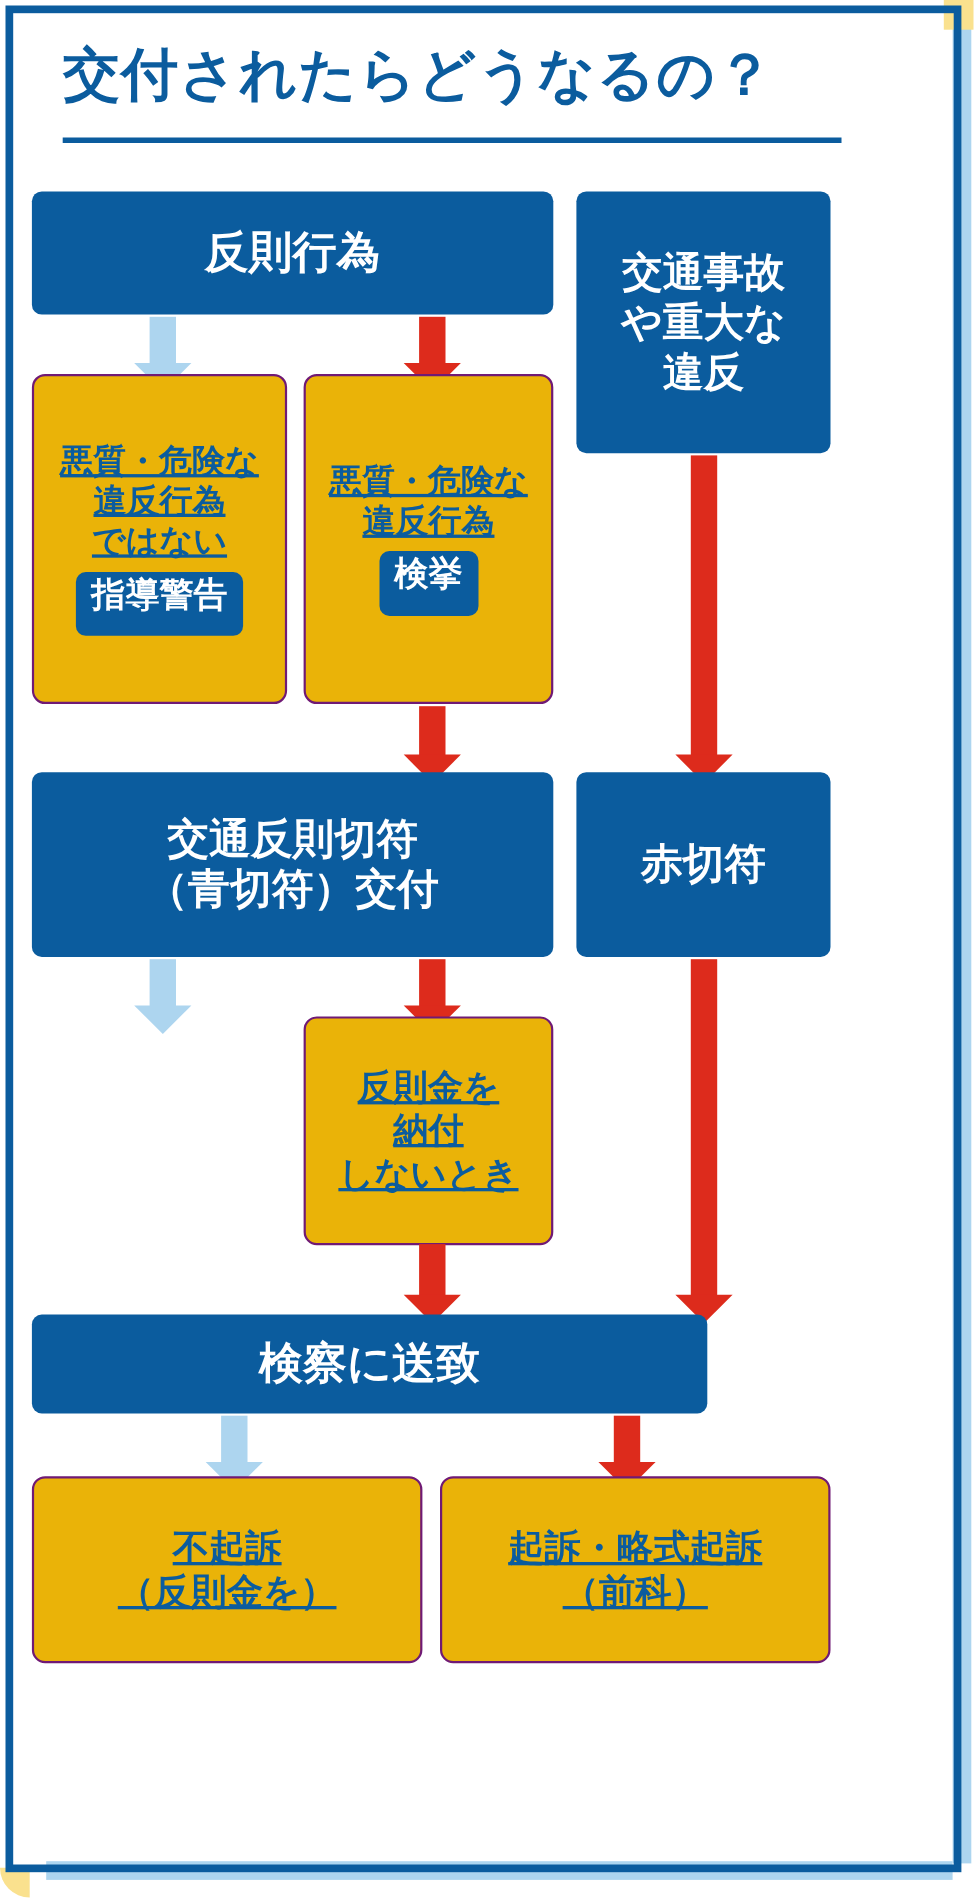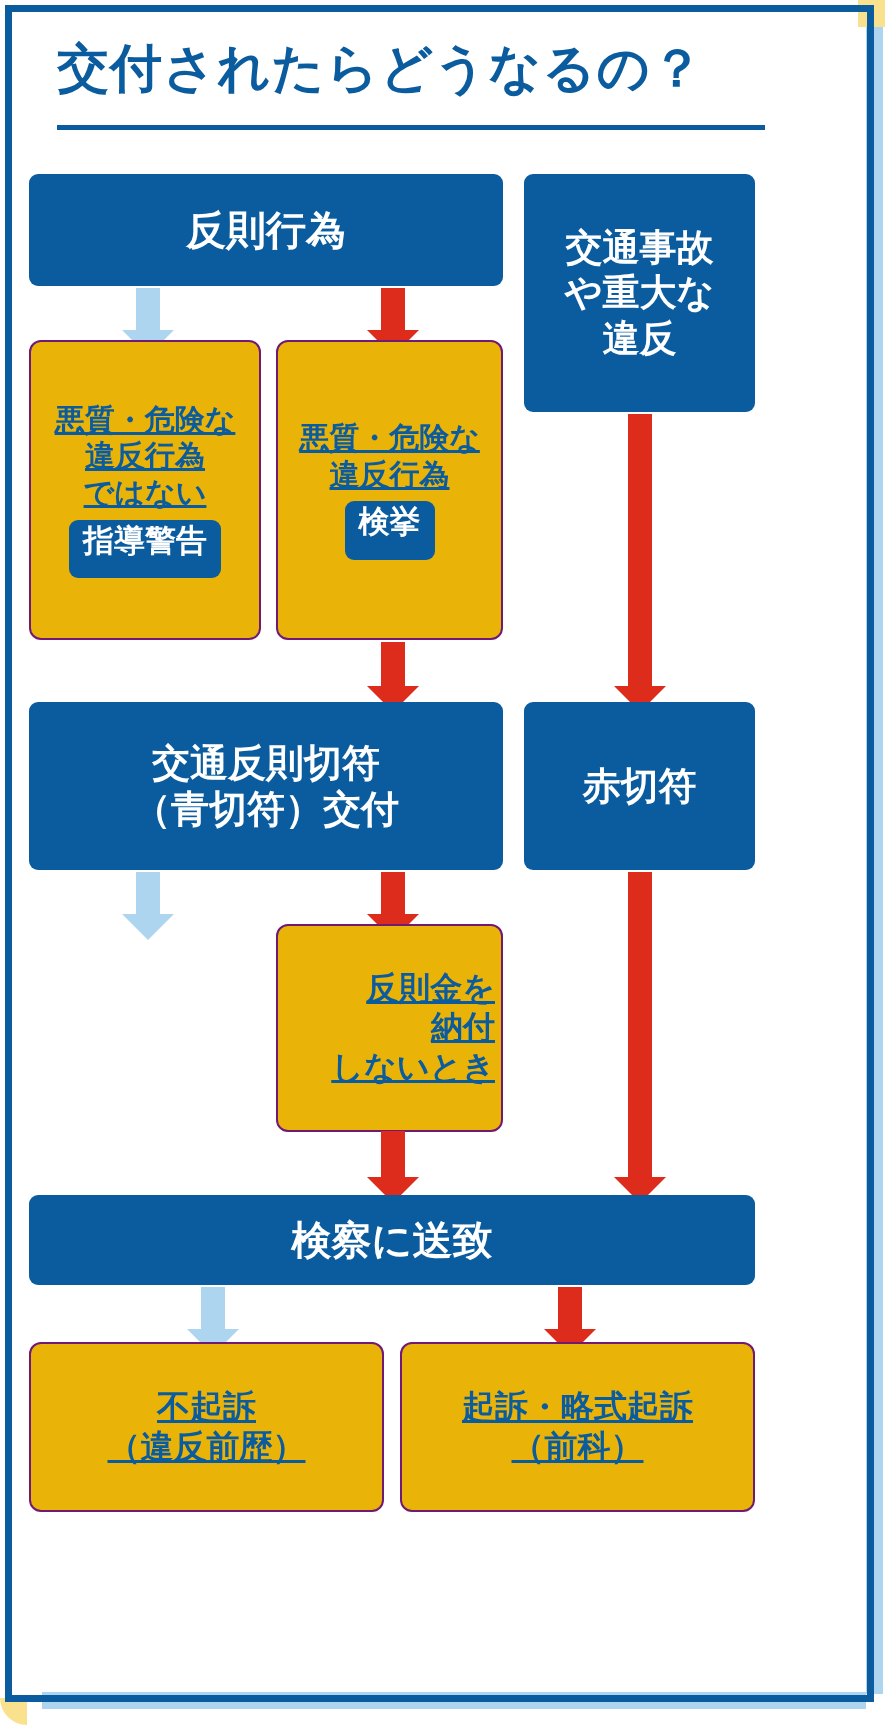--- a/index.html
+++ b/index.html
@@ -123,53 +123,53 @@
       <div class="shaft" style="width:24px;height:44px;background:#ADD5EF;"></div>
       <div class="head" style="border-left-width:26px;border-right-width:26px;border-top-width:26px;border-top-color:#ADD5EF;"></div>
     </div>
 
     <div class="arrow" style="left:355px;top:860px;width:52px;height:68px;">
       <div class="shaft" style="width:24px;height:44px;background:#DD2B1C;"></div>
       <div class="head" style="border-left-width:26px;border-right-width:26px;border-top-width:26px;border-top-color:#DD2B1C;"></div>
     </div>
 
 
-    <div class="fbox outline" style="left:264px;top:912px;width:227px;height:208px;font-size:32px;text-align:right;">
+    <div class="fbox outline" style="left:264px;top:912px;width:227px;height:208px;font-size:32px;">
       <div class="inner" style="white-space:pre-line;">反則金を
 納付
 しないとき</div>
     </div>
 
     <div class="arrow" style="left:355px;top:1119px;width:52px;height:72px;">
       <div class="shaft" style="width:24px;height:48px;background:#DD2B1C;"></div>
       <div class="head" style="border-left-width:26px;border-right-width:26px;border-top-width:26px;border-top-color:#DD2B1C;"></div>
     </div>
 
     <div class="arrow" style="left:602px;top:860px;width:52px;height:331px;">
       <div class="shaft" style="width:24px;height:307px;background:#DD2B1C;"></div>
       <div class="head" style="border-left-width:26px;border-right-width:26px;border-top-width:26px;border-top-color:#DD2B1C;"></div>
     </div>
 
-    <div class="fbox solid" style="left:17px;top:1183px;width:726px;height:90px;font-size:40px;">
+    <div class="fbox solid" style="left:17px;top:1183px;width:614px;height:90px;font-size:40px;">
       <div class="inner" style="white-space:pre-line;">検察に送致</div>
     </div>
 
     <div class="arrow" style="left:175px;top:1275px;width:52px;height:68px;">
       <div class="shaft" style="width:24px;height:44px;background:#ADD5EF;"></div>
       <div class="head" style="border-left-width:26px;border-right-width:26px;border-top-width:26px;border-top-color:#ADD5EF;"></div>
     </div>
 
     <div class="arrow" style="left:532px;top:1275px;width:52px;height:68px;">
       <div class="shaft" style="width:24px;height:44px;background:#DD2B1C;"></div>
       <div class="head" style="border-left-width:26px;border-right-width:26px;border-top-width:26px;border-top-color:#DD2B1C;"></div>
     </div>
 
     <div class="fbox outline" style="left:17px;top:1330px;width:355px;height:170px;font-size:33px;">
       <div class="inner" style="white-space:pre-line;">不起訴
-（違反前歴）</div>
+（反則金を）</div>
     </div>
 
     <div class="fbox outline" style="left:388px;top:1330px;width:355px;height:170px;font-size:33px;">
       <div class="inner" style="white-space:pre-line;">起訴・略式起訴
 （前科）</div>
     </div>
 
   </div>
 </div>
 

